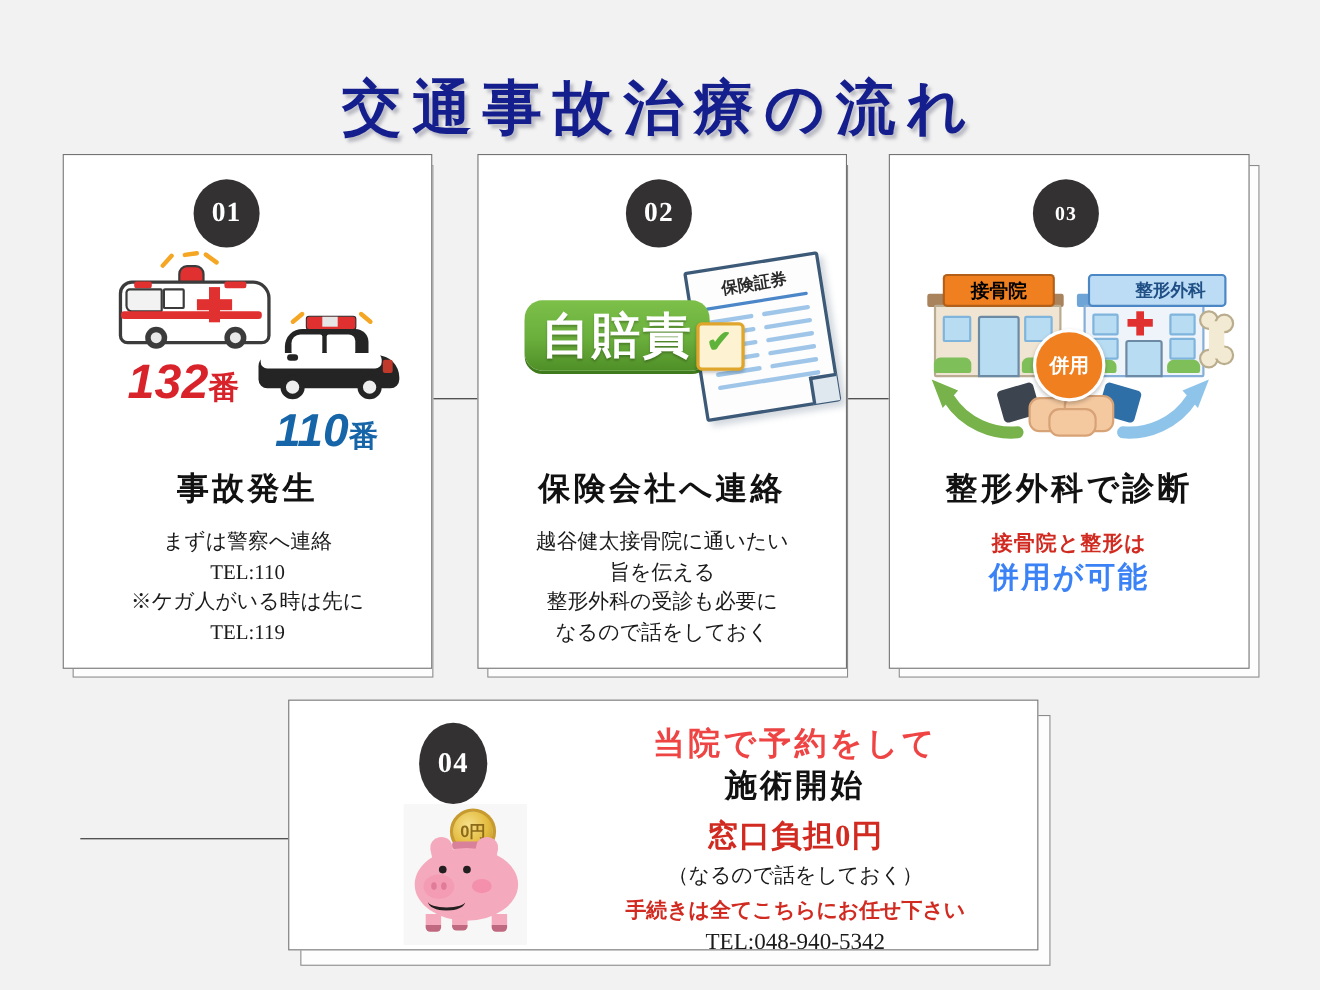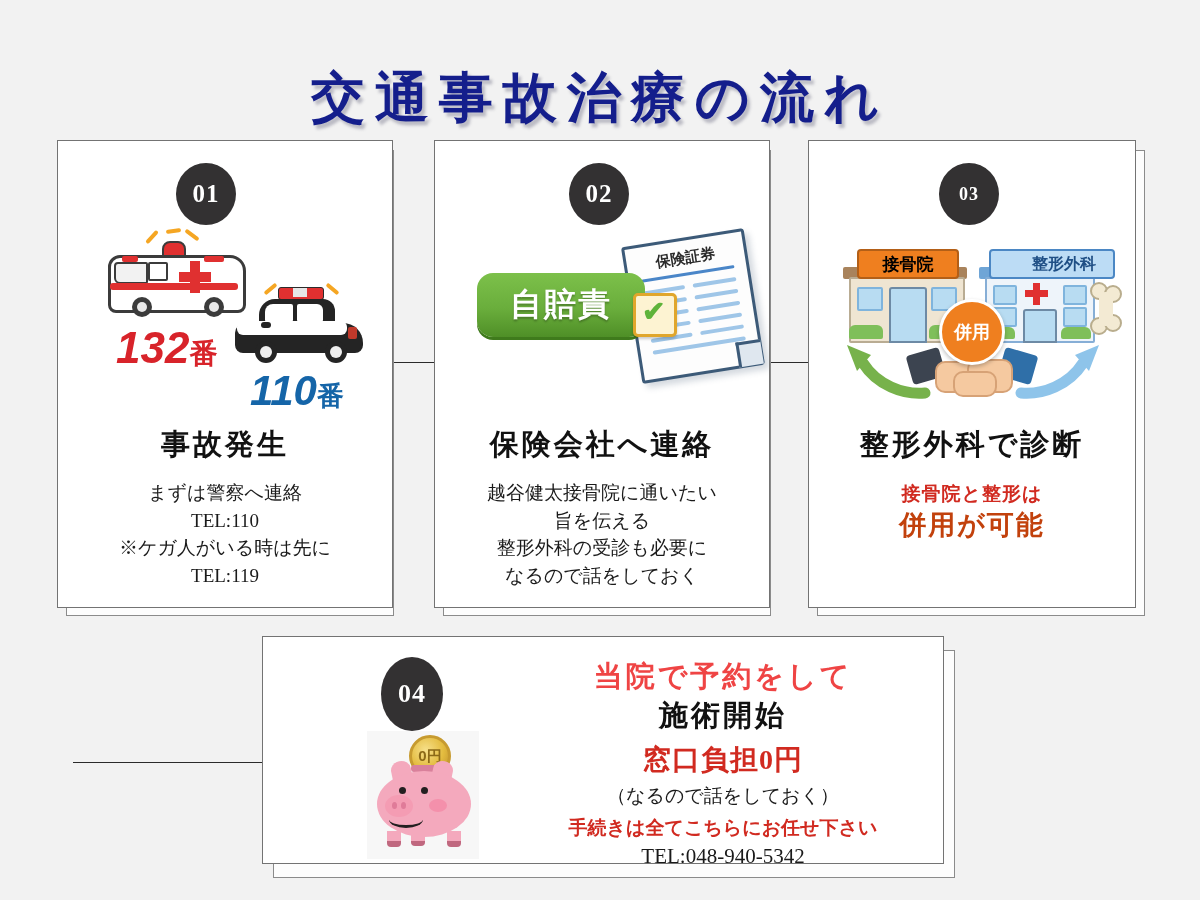--- a/index.html
+++ b/index.html
@@ -66,21 +66,21 @@
   .card-body div{white-space:nowrap;}
   .red-small{
     position:absolute;width:100%;text-align:center;
     font-family:"Liberation Sans","DejaVu Sans",sans-serif;
     font-weight:bold;font-size:19px;color:#d12a20;letter-spacing:1px;
     white-space:nowrap;
   }
   .red-big{
     position:absolute;width:100%;text-align:center;
     font-family:"Liberation Serif","DejaVu Serif",serif;
-    font-weight:bold;font-size:27px;color:#c2410c;letter-spacing:2px;
+    font-weight:bold;font-size:27px;color:#3b82f6;letter-spacing:2px;
     white-space:nowrap;
   }
 
   
   .amb-wrap{position:absolute;}
   .amb-body{
     position:absolute;left:8px;top:26px;width:132px;height:52px;
     background:#fff;border:3px solid #3b3b3b;border-radius:12px 16px 8px 8px;
   }
   .amb-stripe{position:absolute;left:10px;top:54px;width:128px;height:7px;background:#e03030;border-radius:3px;}
@@ -115,21 +115,21 @@
     font-weight:bold;font-style:italic;
   }
   .num-label .kanji{font-style:normal;font-size:.64em;letter-spacing:0;}
 
   
   .jb-badge{
     position:absolute;border-radius:16px;
     background:linear-gradient(#7cc04a 0%,#6aae3c 55%,#4f8f27 100%);
     display:flex;align-items:center;justify-content:center;
     color:#fff;font-family:"Liberation Sans","DejaVu Sans",sans-serif;
-    font-weight:bold;font-size:32px;letter-spacing:2px;
+    font-weight:bold;font-size:44px;letter-spacing:2px;
     text-shadow:0 2px 2px rgba(0,0,0,.25);
     box-shadow:0 3px 0 #3f7a1c;
   }
   
   .doc{
     position:absolute;background:#fdfdfd;border:3px solid #3c5a78;
     transform:rotate(-9deg);border-radius:3px;
     box-shadow:4px 5px 6px rgba(60,80,110,.22);
   }
   .doc-head{

